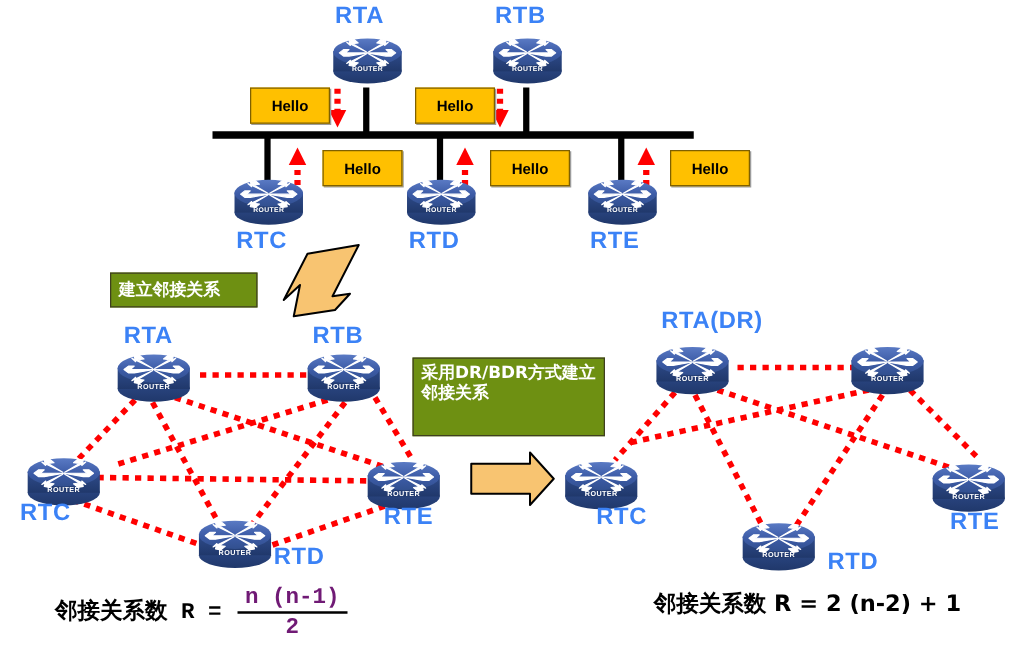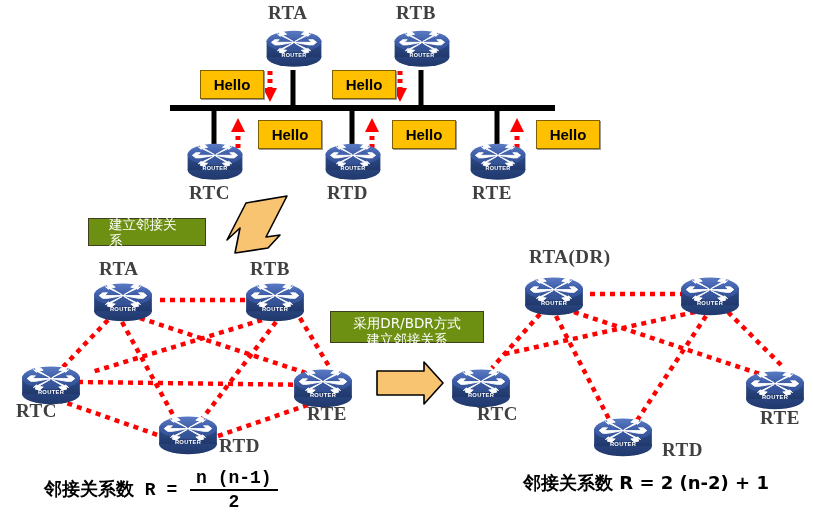--- a/index.html
+++ b/index.html
@@ -1,31 +1,31 @@
 <!DOCTYPE html>
 <html><head>
 <meta charset="utf-8">
 <style>
   html,body{margin:0;padding:0;background:#ffffff;}
   body{width:813px;height:521px;position:relative;overflow:hidden;
        font-family:"Liberation Sans","DejaVu Sans",sans-serif;}
   .stage{position:absolute;left:0;top:0;width:813px;height:521px;}
   svg.layer{position:absolute;left:0;top:0;width:813px;height:521px;overflow:visible;}
-  .rtr-label{position:absolute;color:#404040;font-weight:bold;font-size:19px;
-             letter-spacing:.5px;white-space:nowrap;line-height:1;font-family:Liberation Serif, serif;}
+  .rtr-label{position:absolute;color:#3b82f6;font-weight:bold;font-size:19px;
+             letter-spacing:.5px;white-space:nowrap;line-height:1;}
   .hello-box{position:absolute;background:#FFC000;border:1.5px solid #7F6000;
-             box-shadow:1px 1px 0 #9c9c9c;color:#000;font-weight:bold;font-size:15px;
+             box-shadow:1px 1px 0 #9c9c9c;color:#000;font-weight:bold;font-size:12px;
              display:flex;align-items:center;justify-content:center;}
   .green-box{position:absolute;background:#6E9012;border:1.5px solid #3F3F1F;
-             color:#ffffff;font-weight:normal;font-size:13.5px;line-height:1.22;
-             padding:3px 20px;box-sizing:border-box;
+             color:#ffffff;font-weight:bold;font-size:13.5px;line-height:1.22;
+             padding:3px 6px;box-sizing:border-box;
              font-family:"DejaVu Sans","Liberation Sans",sans-serif;}
   .formula{position:absolute;color:#000;font-weight:bold;font-size:18px;
            white-space:nowrap;font-family:"DejaVu Sans","Liberation Sans",sans-serif;}
-  .formula .num{color:#000000;}
+  .formula .num{color:#701a75;}
   .frac{display:inline-block;vertical-align:middle;text-align:center;margin:0 2px;}
   .frac .top{display:block;border-bottom:2px solid #000;padding:0 6px 1px;}
   .frac .bot{display:block;padding-top:1px;}
 </style>
 </head>
 <body>
 
 <div class="stage">
 
   <svg class="layer" viewBox="0 0 813 521">
@@ -152,21 +152,21 @@
   <div class="rtr-label" style="left:327px;top:183px;">RTD</div>
   <div class="rtr-label" style="left:472px;top:183px;">RTE</div>
 
   <div class="hello-box" style="left:200px;top:70px;width:62px;height:27px;">Hello</div>
   <div class="hello-box" style="left:332px;top:70px;width:62px;height:27px;">Hello</div>
   <div class="hello-box" style="left:258px;top:120px;width:62px;height:27px;">Hello</div>
   <div class="hello-box" style="left:392px;top:120px;width:62px;height:27px;">Hello</div>
   <div class="hello-box" style="left:536px;top:120px;width:62px;height:27px;">Hello</div>
 
   <div class="green-box" style="left:88px;top:218px;width:118px;height:28px;display:flex;align-items:center;">建立邻接关系</div>
-  <div class="green-box" style="left:330px;top:311px;width:154px;height:32px;text-align:center;">采用DR/BDR方式建立邻接关系</div>
+  <div class="green-box" style="left:330px;top:286px;width:154px;height:63px;">采用DR/BDR方式建立邻接关系</div>
 
   <div class="rtr-label" style="left:99px;top:259px;">RTA</div>
   <div class="rtr-label" style="left:250px;top:259px;">RTB</div>
   <div class="rtr-label" style="left:16px;top:401px;">RTC</div>
   <div class="rtr-label" style="left:219px;top:436px;">RTD</div>
   <div class="rtr-label" style="left:307px;top:404px;">RTE</div>
 
   <div class="rtr-label" style="left:529px;top:247px;">RTA(DR)</div>
   <div class="rtr-label" style="left:477px;top:404px;">RTC</div>
   <div class="rtr-label" style="left:662px;top:440px;">RTD</div>

